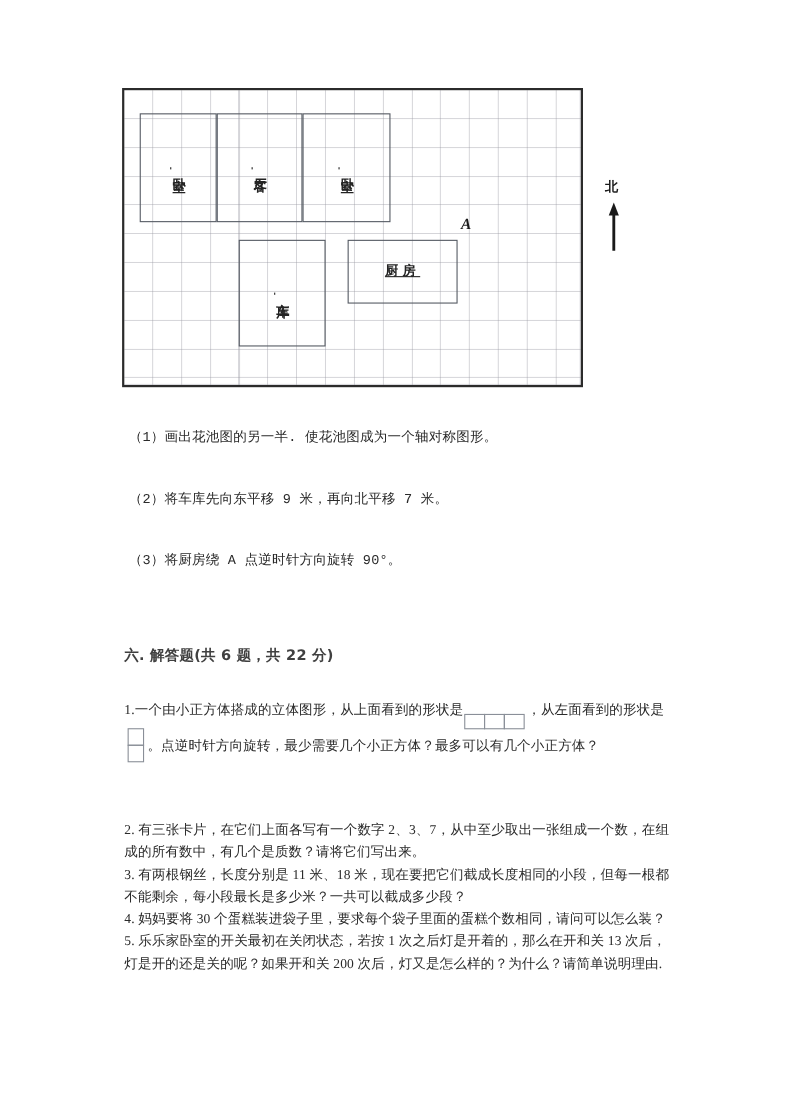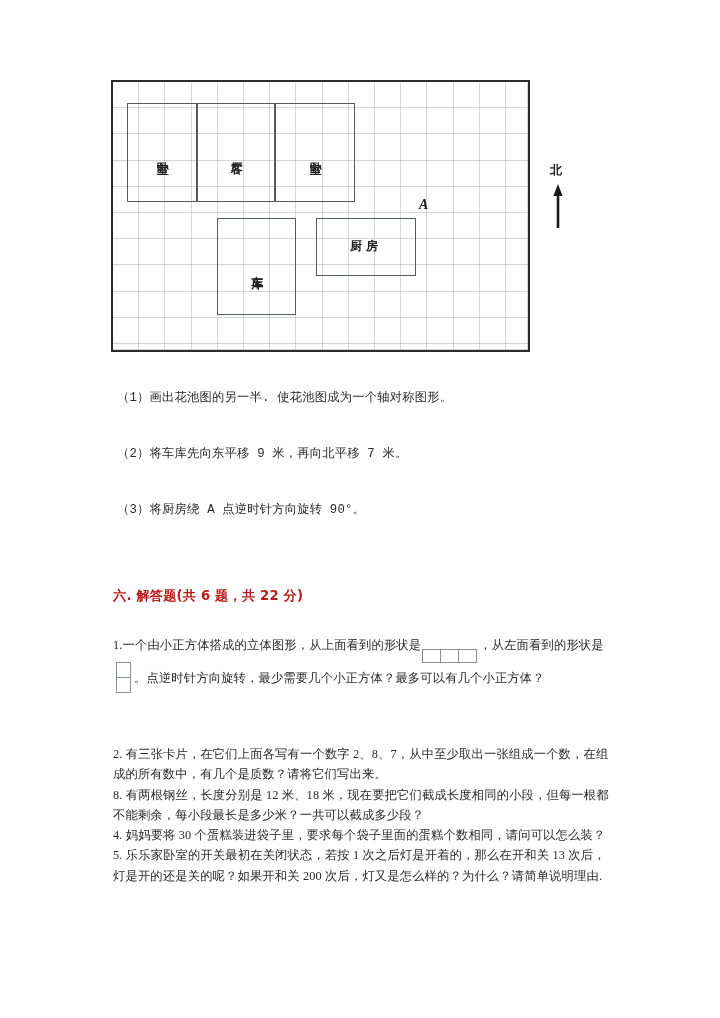--- a/index.html
+++ b/index.html
@@ -50,20 +50,21 @@
     background: transparent;
   }
   .room-label {
     font-family: "DejaVu Sans", "Liberation Sans", sans-serif;
     font-size: 12px;
     font-weight: 600;
     color: #232323;
     letter-spacing: 0px;
     line-height: 1.12;
     text-align: left;
+    text-decoration: underline;
   }
   .room-label.vert {
     writing-mode: vertical-rl;
     text-orientation: upright;
     letter-spacing: 1px;
   }
   .room-label.horiz {
     letter-spacing: 4px;
   }
 
@@ -134,21 +135,21 @@
   #sub-q2 { left: 117px; top: 445px; }
   #sub-q3 { left: 117px; top: 501px; text-align: center; }
 
   #section-heading {
     position: absolute;
     left: 113px;
     top: 587px;
     font-family: "DejaVu Sans", "Liberation Sans", sans-serif;
     font-size: 13.2px;
     font-weight: 700;
-    color: #b91c1c;
+    color: #404040;
     letter-spacing: 0.2px;
     white-space: nowrap;
   }
 
   
   #q1-block {
     position: absolute;
     left: 113px;
     top: 632px;
     width: 500px;
@@ -242,17 +243,17 @@
 
 <div class="qline" id="sub-q1">（1）画出花池图的另一半. 使花池图成为一个轴对称图形。</div>
 <div class="qline" id="sub-q2">（2）将车库先向东平移 9 米，再向北平移 7 米。</div>
 <div class="qline" id="sub-q3">（3）将厨房绕 A 点逆时针方向旋转 90°。</div>
 
 <div id="section-heading">六. 解答题(共 6 题，共 22 分)</div>
 
 <div id="q1-block"><span>1.</span><span>一个由小正方体搭成的立体图形，从上面看到的形状是</span><span class="inline-shape-row"><span class="cellbox"></span><span class="cellbox"></span><span class="cellbox"></span></span><span>，从左面看到的形状是</span><span class="inline-shape-col"><span class="cellbox-v"></span><span class="cellbox-v"></span></span><span>。点逆时针方向旋转，最少需要几个小正方体？最多可以有几个小正方体？</span></div>
 
 <div id="q-rest">
-  <p>2. 有三张卡片，在它们上面各写有一个数字 2、8、7，从中至少取出一张组成一个数，在组成的所有数中，有几个是质数？请将它们写出来。</p>
-  <p>8. 有两根钢丝，长度分别是 12 米、18 米，现在要把它们截成长度相同的小段，但每一根都不能剩余，每小段最长是多少米？一共可以截成多少段？</p>
+  <p>2. 有三张卡片，在它们上面各写有一个数字 2、3、7，从中至少取出一张组成一个数，在组成的所有数中，有几个是质数？请将它们写出来。</p>
+  <p>3. 有两根钢丝，长度分别是 11 米、18 米，现在要把它们截成长度相同的小段，但每一根都不能剩余，每小段最长是多少米？一共可以截成多少段？</p>
   <p>4. 妈妈要将 30 个蛋糕装进袋子里，要求每个袋子里面的蛋糕个数相同，请问可以怎么装？</p>
   <p>5. 乐乐家卧室的开关最初在关闭状态，若按 1 次之后灯是开着的，那么在开和关 13 次后，灯是开的还是关的呢？如果开和关 200 次后，灯又是怎么样的？为什么？请简单说明理由.</p>
 </div>
 
 </body></html>

